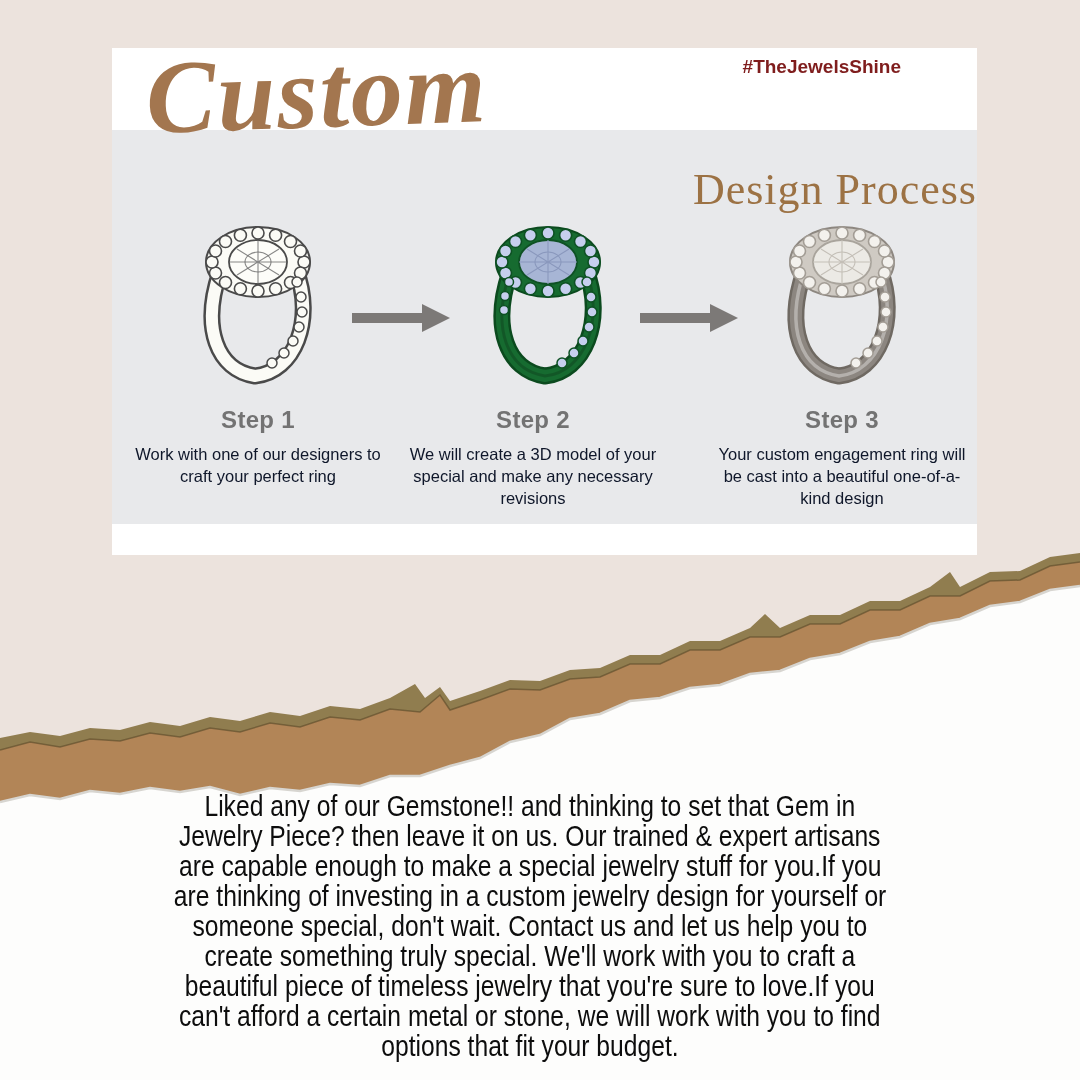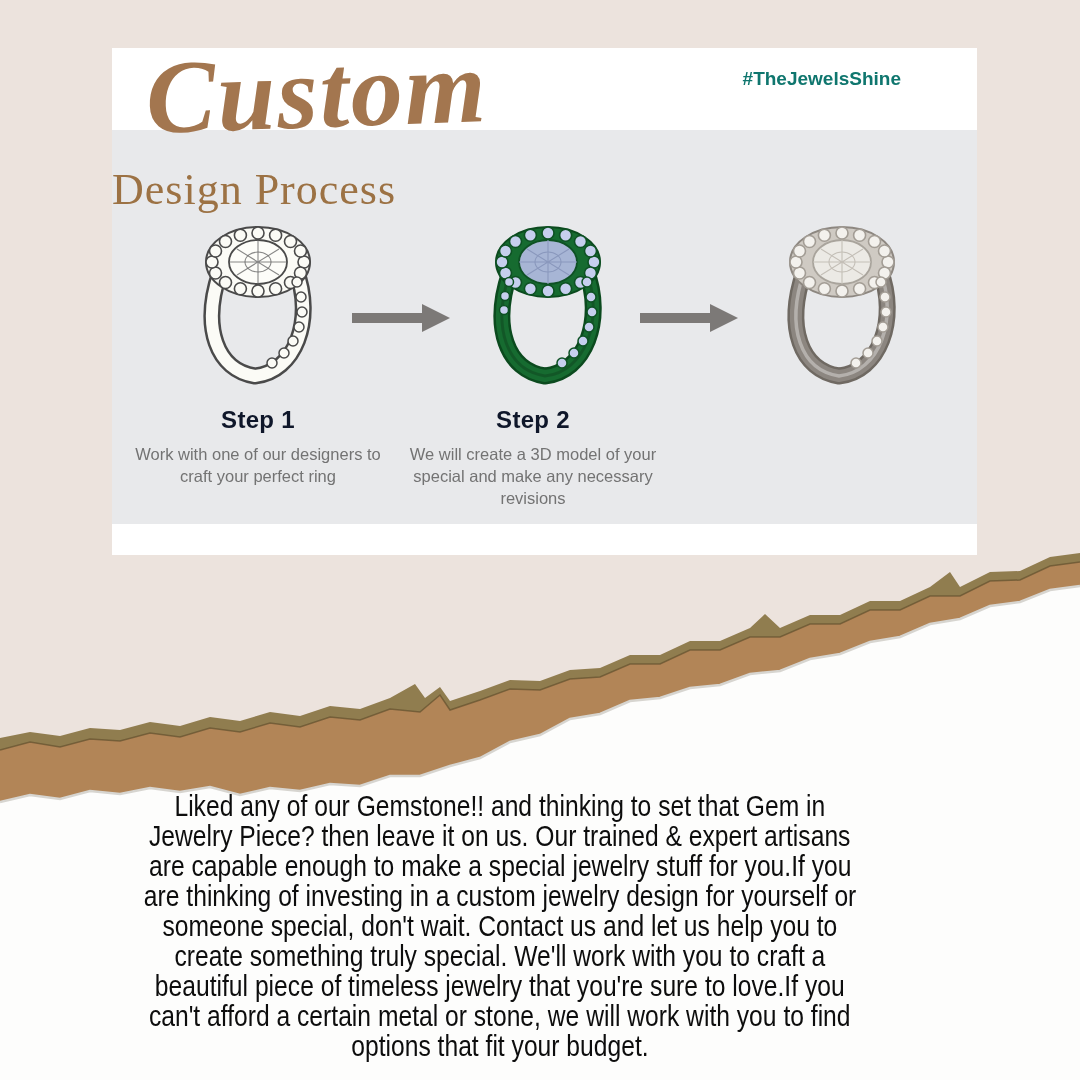--- a/index.html
+++ b/index.html
@@ -6,43 +6,43 @@
   .stage{position:relative;width:1080px;height:1080px;overflow:hidden;background:#ece3dd;
          font-family:"Liberation Sans",sans-serif;}
   
   .card{position:absolute;left:112px;top:48px;width:865px;height:507px;z-index:1;}
   .band-top{position:absolute;left:0;top:0;width:100%;height:82px;background:#ffffff;}
   .band-mid{position:absolute;left:0;top:82px;width:100%;height:394px;background:#e8e9eb;}
   .band-bottom{position:absolute;left:0;top:476px;width:100%;height:31px;background:#ffffff;}
   .script-title{position:absolute;left:34px;top:-10px;font-family:"Liberation Serif",serif;
       font-style:italic;font-weight:700;font-size:104px;color:#a3764f;letter-spacing:2px;
       transform:rotate(-2deg);transform-origin:left center;}
-  .sub-title{position:absolute;left:0;top:116px;width:100%;text-align:left;
+  .sub-title{position:absolute;left:0;top:116px;width:100%;text-align:right;
       font-family:"Liberation Serif",serif;font-size:44px;color:#9c7244;letter-spacing:1px;}
-  .hashtag{position:absolute;top:20px;right:76px;font-size:19px;font-weight:600;color:#0f766e;}
+  .hashtag{position:absolute;top:8px;right:76px;font-size:19px;font-weight:600;color:#7f1d1d;}
   
   .ring{position:absolute;top:172px;}
   .ring1{left:81px;} .ring2{left:371px;} .ring3{left:665px;}
   
   .arrow{position:absolute;top:256px;width:98px;height:28px;}
   .arrow1{left:240px;} .arrow2{left:528px;}
   .arrow .shaft{position:absolute;left:0;top:9px;width:72px;height:10px;background:#7c7977;}
   .arrow .head{position:absolute;left:70px;top:0;width:0;height:0;
       border-top:14px solid transparent;border-bottom:14px solid transparent;
       border-left:28px solid #7c7977;}
   
   .step{position:absolute;top:358px;width:280px;text-align:center;}
   .step1{left:6px;} .step2{left:281px;} .step3{left:590px;}
-  .step-label{font-size:24px;font-weight:700;color:#0f172a;letter-spacing:.3px;margin-bottom:10px;}
-  .step-desc{width:252px;margin:0 auto;font-size:16.5px;line-height:1.32;color:#737373;}
+  .step-label{font-size:24px;font-weight:700;color:#737373;letter-spacing:.3px;margin-bottom:10px;}
+  .step-desc{width:252px;margin:0 auto;font-size:16.5px;line-height:1.32;color:#0f172a;}
   
   .tear{position:absolute;left:0;top:540px;z-index:3;display:block;}
   
   .paragraph{position:absolute;left:0;top:791px;width:1000px;z-index:4;display:flex;
-      flex-direction:column;align-items:center;color:#0d0d0d;}
+      flex-direction:column;align-items:center;color:#0d0d0d;padding-left:30px;}
   .pline{white-space:nowrap;font-size:29px;line-height:30px;transform:scaleX(0.85);
       transform-origin:50% 50%;}
 </style>
 </head>
 <body>
 
 <div class="stage">
 
   <div class="card">
     <div class="band-top"></div>
@@ -177,20 +177,24 @@
     </svg>
 
     <div class="step step1">
       <div class="step-label">Step 1</div>
       <div class="step-desc">Work with one of our designers to craft your perfect ring</div>
     </div>
     <div class="step step2">
       <div class="step-label">Step 2</div>
       <div class="step-desc">We will create a 3D model of your special and make any necessary revisions</div>
     </div>
+    <div class="step step3">
+      <div class="step-label">Step 3</div>
+      <div class="step-desc">Your custom engagement ring will be cast into a beautiful one-of-a-kind design</div>
+    </div>
   </div>
 
   <svg class="tear" width="1080" height="540" viewBox="0 0 1080 540">
 
     <polygon fill="#86713f" opacity="0.9" points="0,198 30,192 60,196 90,188 120,190 150,182 180,186 210,177 240,181 270,172 300,176 330,166 360,169 390,158 415,144 425,158 440,147 450,161 480,151 510,140 540,141 570,130 600,128 630,115 660,115 690,101 720,101 750,88 765,74 780,88 810,75 840,75 870,61 900,61 930,47 950,32 960,47 990,32 1020,31 1050,17 1080,13 1080,540 0,540"></polygon>
 
     <polygon fill="#b28557" stroke="none" points="0,210 30,202 60,207 90,199 120,201 150,193 180,197 210,188 240,192 270,183 300,187 330,177 360,180 390,169 420,172 440,155 450,170 480,160 510,149 540,150 570,139 600,137 630,124 660,124 690,110 720,110 750,97 780,97 810,84 840,84 870,70 900,70 930,56 960,56 990,41 1020,40 1050,26 1080,22 1080,540 0,540"></polygon>
     <polyline fill="none" stroke="#63502e" stroke-width="1.5" opacity="0.7" points="0,210 30,202 60,207 90,199 120,201 150,193 180,197 210,188 240,192 270,183 300,187 330,177 360,180 390,169 420,172 440,155 450,170 480,160 510,149 540,150 570,139 600,137 630,124 660,124 690,110 720,110 750,97 780,97 810,84 840,84 870,70 900,70 930,56 960,56 990,41 1020,40 1050,26 1080,22"></polyline>
 
     <polygon fill="#fdfdfc" points="0,262 30,255 60,259 90,251 120,254 150,248 180,252 210,247 240,255 270,248 300,251 330,244 360,246 390,236 420,236 450,226 480,218 510,202 540,195 570,179 600,174 630,161 660,158 690,148 720,145 750,134 780,131 810,119 840,114 870,102 900,97 930,84 960,79 990,66 1020,62 1050,50 1080,46 1080,540 0,540"></polygon>

